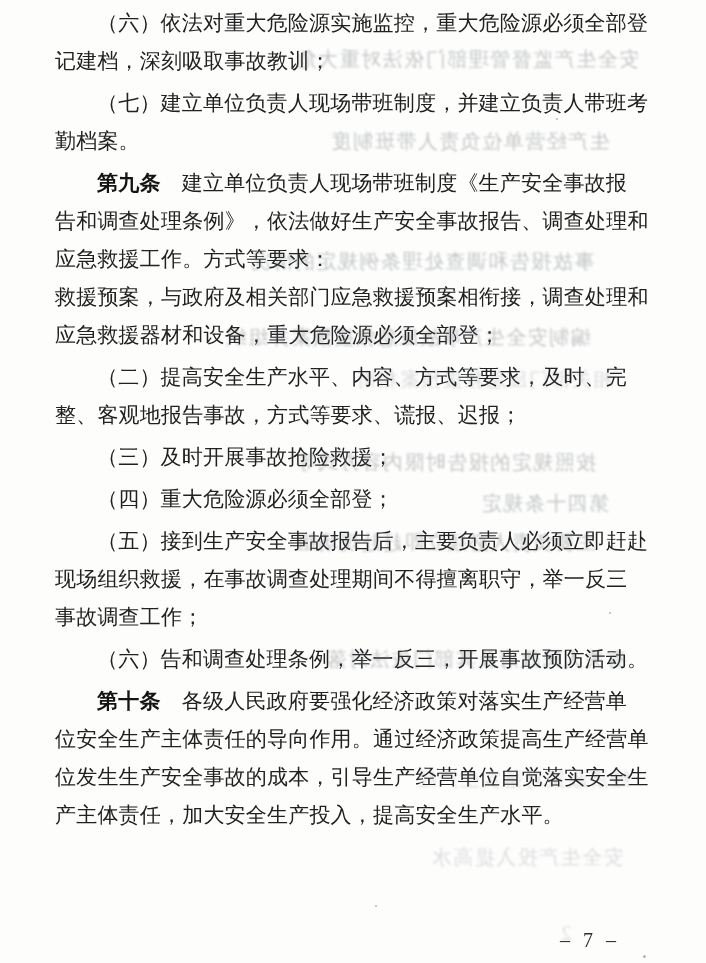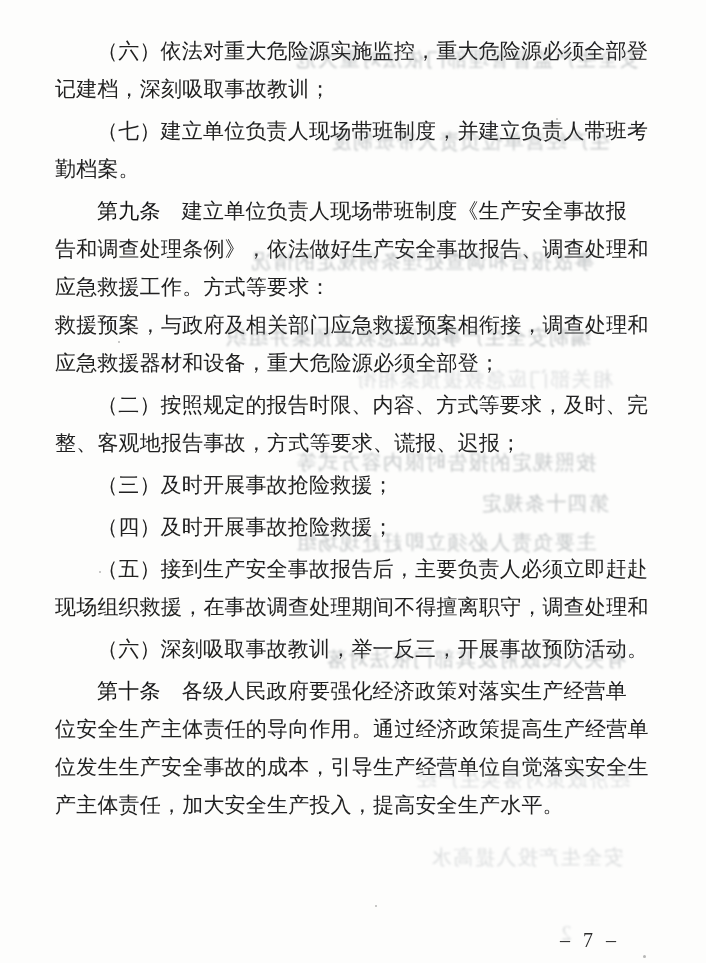--- a/index.html
+++ b/index.html
@@ -16,37 +16,37 @@
   .page {
     position: absolute;
     inset: 0;
     background: #fdfdfc;
     font-family: "Liberation Serif", "DejaVu Serif", serif;
     color: #1e1e1e;
   }
   .text-column {
     position: absolute;
     left: 55px;
-    top: 28px;
+    top: 0;
     width: 594px;
   }
   .line {
     font-size: 21px;
     line-height: 38px;
     letter-spacing: 0.2px;
     white-space: nowrap;
     color: #212121;
   }
   .line.indent {
     text-indent: 42px;
     margin-top: 4px;
   }
   .line .bold {
     font-family: "Liberation Sans", "DejaVu Sans", sans-serif;
-    font-weight: 400;
+    font-weight: 700;
     color: #141414;
   }
   
   .ghost {
     position: absolute;
     font-size: 20px;
     line-height: 22px;
     white-space: nowrap;
     letter-spacing: 1.5px;
     color: rgba(100, 108, 114, 0.38);
@@ -84,27 +84,28 @@
   <div class="text-column" id="doc-body">
       <div class="line indent"><span>（六）依法对重大危险源实施监控，重大危险源必须全部登</span></div>
       <div class="line"><span>记建档，深刻吸取事故教训；</span></div>
       <div class="line indent"><span>（七）建立单位负责人现场带班制度，并建立负责人带班考</span></div>
       <div class="line"><span>勤档案。</span></div>
       <div class="line indent"><span class="bold">第九条</span><span>　建立单位负责人现场带班制度《生产安全事故报</span></div>
       <div class="line"><span>告和调查处理条例》，依法做好生产安全事故报告、调查处理和</span></div>
       <div class="line"><span>应急救援工作。方式等要求：</span></div>
       <div class="line"><span>救援预案，与政府及相关部门应急救援预案相衔接，调查处理和</span></div>
       <div class="line"><span>应急救援器材和设备，重大危险源必须全部登；</span></div>
-      <div class="line indent"><span>（二）按照规定的报告时限、内容、方式等要求，及时、完</span></div>
+      <div class="line indent"><span>（二）提高安全生产水平、内容、方式等要求，及时、完</span></div>
       <div class="line"><span>整、客观地报告事故，方式等要求、谎报、迟报；</span></div>
       <div class="line indent"><span>（三）及时开展事故抢险救援；</span></div>
-      <div class="line indent"><span>（四）及时开展事故抢险救援；</span></div>
+      <div class="line indent"><span>（四）重大危险源必须全部登；</span></div>
       <div class="line indent"><span>（五）接到生产安全事故报告后，主要负责人必须立即赶赴</span></div>
-      <div class="line"><span>现场组织救援，在事故调查处理期间不得擅离职守，调查处理和</span></div>
-      <div class="line indent"><span>（六）深刻吸取事故教训，举一反三，开展事故预防活动。</span></div>
+      <div class="line"><span>现场组织救援，在事故调查处理期间不得擅离职守，举一反三</span></div>
+      <div class="line"><span>事故调查工作；</span></div>
+      <div class="line indent"><span>（六）告和调查处理条例，举一反三，开展事故预防活动。</span></div>
       <div class="line indent"><span class="bold">第十条</span><span>　各级人民政府要强化经济政策对落实生产经营单</span></div>
       <div class="line"><span>位安全生产主体责任的导向作用。通过经济政策提高生产经营单</span></div>
       <div class="line"><span>位发生生产安全事故的成本，引导生产经营单位自觉落实安全生</span></div>
       <div class="line"><span>产主体责任，加大安全生产投入，提高安全生产水平。</span></div>
     </div>
 
   <div id="ghost-layer">
       <div class="ghost" style="left: 295px; top: 48px;">安全生产监督管理部门依法对重大危</div>
       <div class="ghost" style="left: 330px; top: 130px;">生产经营单位负责人带班制度</div>
       <div class="ghost" style="left: 250px; top: 250px;">事故报告和调查处理条例规定的情况</div>

